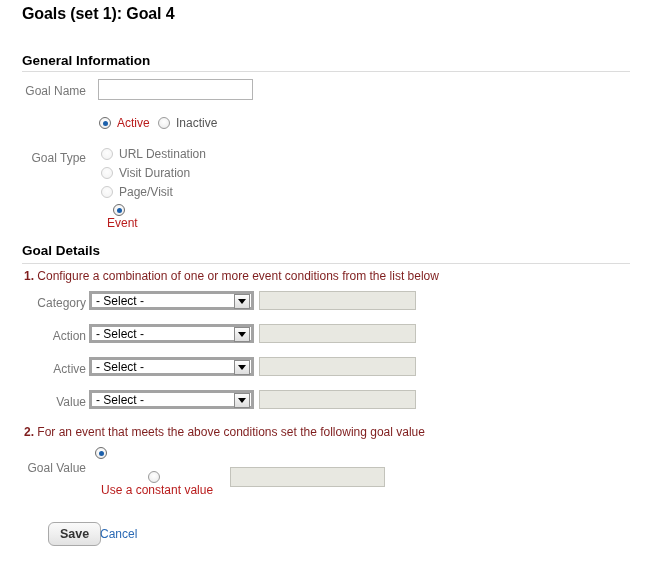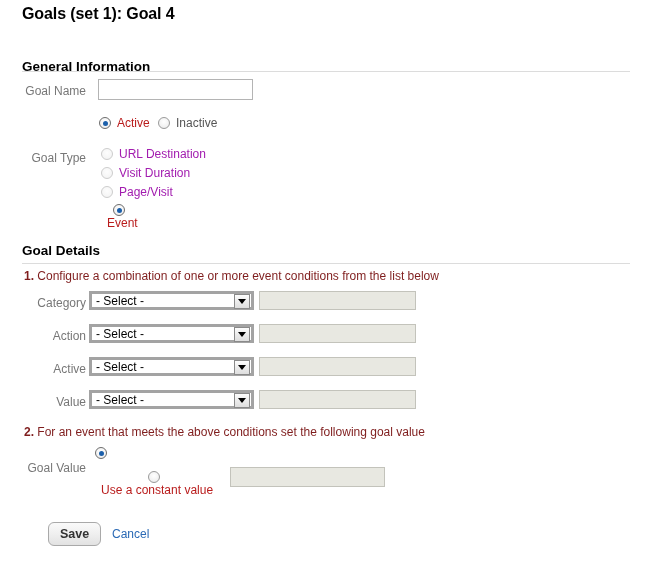--- a/index.html
+++ b/index.html
@@ -106,21 +106,21 @@
   .radio.checked { border-color: #6d6d6d; }
   .radio.disabled {
     border-color: #cdcdcd;
     background: radial-gradient(circle at 50% 38%, #fdfdfd 0%, #f6f6f6 60%, #efefef 100%);
   }
   .radio-label {
     font-size: 12px;
     color: #555555;
     margin-left: 6px;
   }
-  .radio-label.dim { color: #a21caf; text-align: center; }
+  .radio-label.dim { color: #737373; text-align: center; }
   .radio-label.strong { color: #b91c1c; }
 
   
   .select {
     position: absolute;
     box-sizing: border-box;
     border: 3px solid #a3a3a3;
     background: #ffffff;
     height: 19px;
     display: flex;
@@ -187,21 +187,21 @@
     cursor: pointer;
   }
 </style>
 </head>
 <body>
 
 <div class="page">
 
   <div class="page-title">Goals (set 1): Goal 4</div>
 
-  <div class="section-heading" style="top:59px;text-align:center;">General Information</div>
+  <div class="section-heading" style="top:53px;text-align:center;">General Information</div>
   <div class="section-rule" style="top:71px;"></div>
 
   <div class="field-label" style="left:0px; top:84px; width:86px;">Goal Name</div>
   <input class="text-input" type="text" style="left: 98px; top: 79px; width: 155px; height: 21px;" value="">
 
   <div class="radio-row" style="left:99px; top:116px;">
     <span class="radio checked"></span>
     <span class="radio-label strong">Active</span>
   </div>
   <div class="radio-row" style="left:158px; top:116px;">
@@ -283,15 +283,15 @@
     <span class="radio checked"></span>
   </div>
 
   <div class="radio-row" style="left:95px; top:471px;flex-direction:column;">
     <span class="radio"></span>
     <span class="radio-label strong">Use a constant value</span>
   </div>
   <input class="text-input disabled" type="text" disabled="" style="left: 230px; top: 467px; width: 155px; height: 20px;" value="">
 
   <div class="btn" style="left:48px; top:522px; width:53px; height:24px;">Save</div>
-  <a class="link" style="left:112px; top:527px;">Cancel</a>
+  <a class="link" style="left:100px; top:527px;">Cancel</a>
 
 </div>
 
 </body></html>

